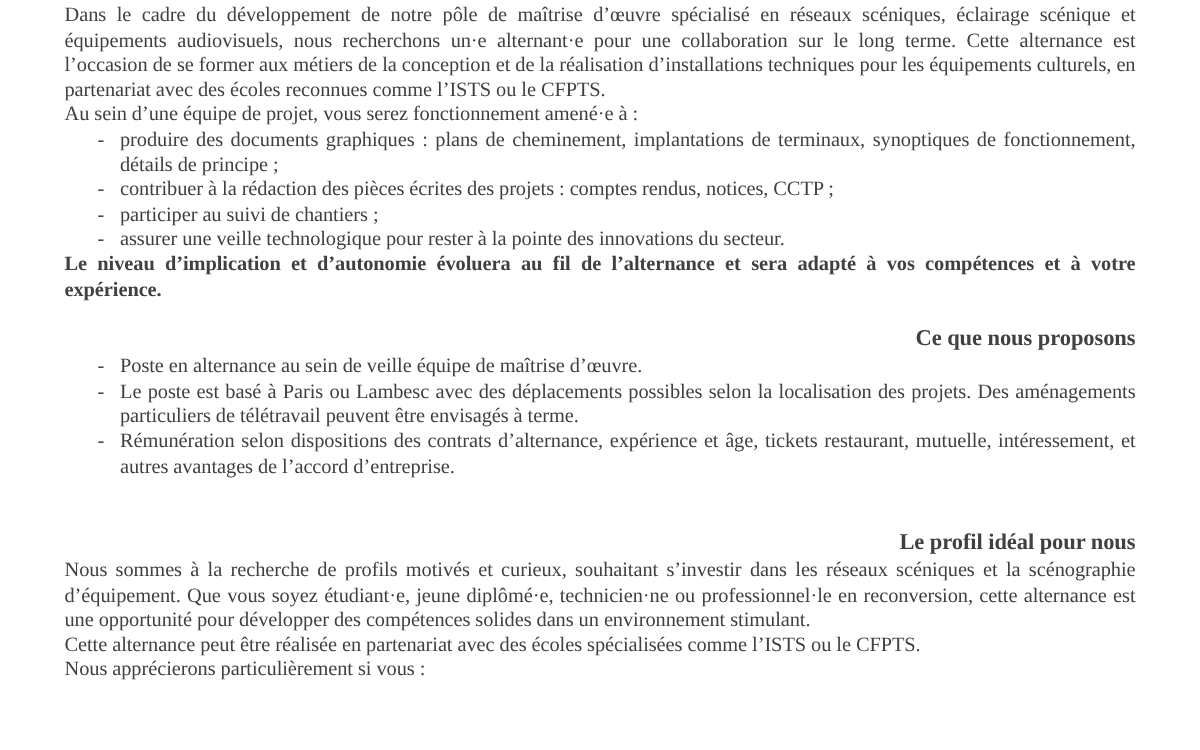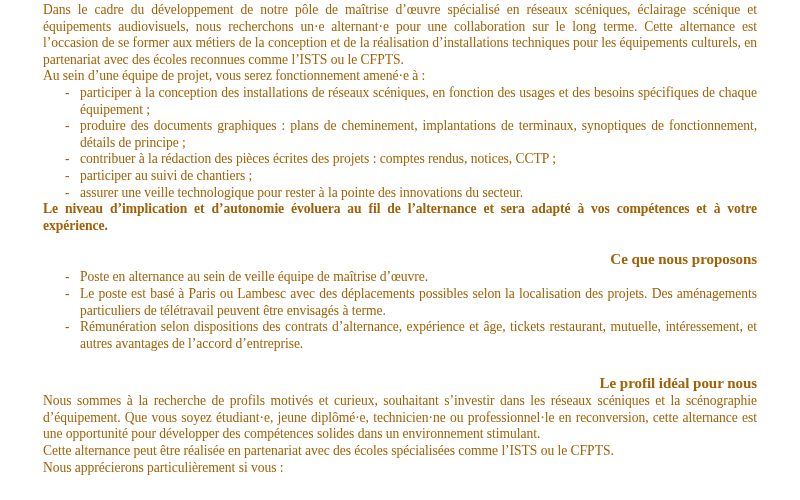--- a/index.html
+++ b/index.html
@@ -7,21 +7,21 @@
     width: 800px; height: 500px; overflow: hidden;
     background: #ffffff;
   }
   .page {
     box-sizing: border-box;
     width: 800px; height: 380px;
     padding: 2px 43px 0 43px;
     font-family: "Liberation Serif", "DejaVu Serif", serif;
     font-size: 13.6px;
     line-height: 16.6px;
-    color: #a16207;
+    color: #404040;
     letter-spacing: -0.05px;
   }
   p { margin: 0; text-align: justify; }
   .dash-list { margin: 0; padding: 0; list-style: none; }
   .dash-list li {
     position: relative;
     padding-left: 37px;
     text-align: justify;
   }
   .dash-list li::before {
@@ -30,33 +30,32 @@
     left: 22px; top: 0;
   }
   .note { font-weight: bold; }
   .section-heading {
     font-size: 15px;
     font-weight: bold;
     margin: 16px 0 1px 0;
     line-height: 18px;
     text-align: right;
   }
-  .section-heading.profile { margin-top: 22px; }
+  .section-heading.profile { margin-top: 34px; }
 </style>
 </head>
 <body>
 
 <div class="page">
 
   <p class="body-text">Dans le cadre du développement de notre pôle de maîtrise d’œuvre spécialisé en réseaux scéniques, éclairage scénique et équipements audiovisuels, nous recherchons un·e alternant·e pour une collaboration sur le long terme. Cette alternance est l’occasion de se former aux métiers de la conception et de la réalisation d’installations techniques pour les équipements culturels, en partenariat avec des écoles reconnues comme l’ISTS ou le CFPTS.</p>
 
   <p class="body-text">Au sein d’une équipe de projet, vous serez fonctionnement amené·e à :</p>
 
   <ul class="dash-list">
-    <li>participer à la conception des installations de réseaux scéniques, en fonction des usages et des besoins spécifiques de chaque équipement ;</li>
     <li>produire des documents graphiques : plans de cheminement, implantations de terminaux, synoptiques de fonctionnement, détails de principe ;</li>
     <li>contribuer à la rédaction des pièces écrites des projets : comptes rendus, notices, CCTP ;</li>
     <li>participer au suivi de chantiers ;</li>
     <li>assurer une veille technologique pour rester à la pointe des innovations du secteur.</li>
   </ul>
 
   <p class="body-text note">Le niveau d’implication et d’autonomie évoluera au fil de l’alternance et sera adapté à vos compétences et à votre expérience.</p>
 
   <h2 class="section-heading">Ce que nous proposons</h2>
 

